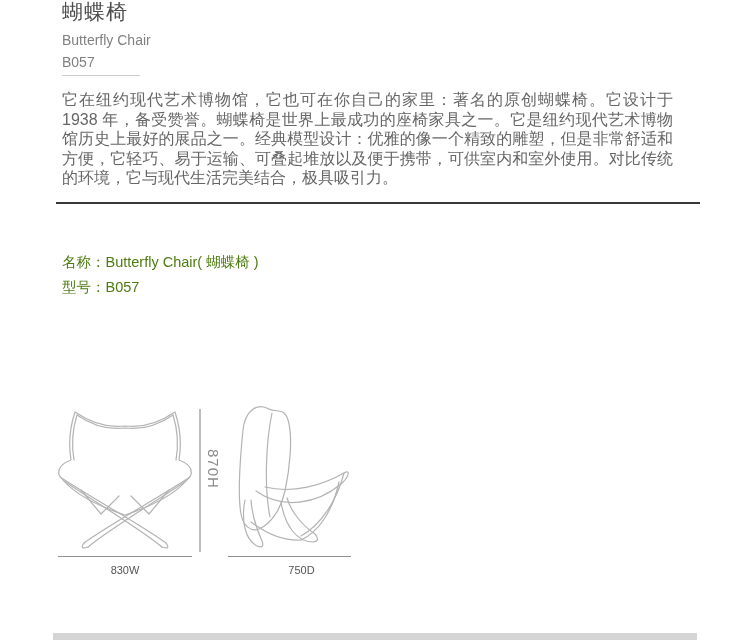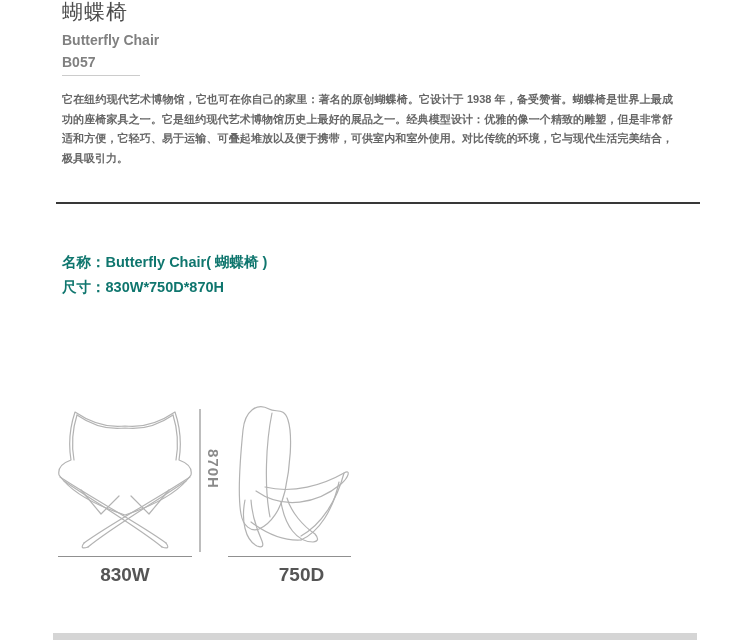--- a/index.html
+++ b/index.html
@@ -3,21 +3,21 @@
 <meta charset="utf-8">
 <style>
   * { margin: 0; padding: 0; box-sizing: border-box; }
   html, body { background: #ffffff; }
   body {
     width: 750px; height: 640px;
     font-family: "Liberation Sans", "DejaVu Sans", sans-serif;
     position: relative;
     overflow: hidden;
   }
-  .abs { position: absolute; font-weight: bold; }
+  .abs { position: absolute; }
 
   .page-title {
     left: 62px; top: -2px;
     font-size: 21px; font-weight: 500; color: #4d4d4d;
     letter-spacing: 1px;
   }
   .subtitle-en {
     left: 62px; top: 32px;
     font-size: 14px; color: #808080;
   }
@@ -25,32 +25,32 @@
     left: 62px; top: 54px;
     font-size: 14px; color: #808080;
   }
   .title-divider {
     left: 62px; top: 75px; width: 78px; height: 1px;
     background: #cccccc;
   }
 
   .description {
     left: 62px; top: 90px; width: 611px;
-    font-size: 11px; line-height: 19.5px; color: #666666;
+    font-size: 16px; line-height: 19.5px; color: #666666;
     text-align: justify;
   }
 
   .dark-separator {
     left: 56px; top: 202px; width: 644px; height: 2px;
     background: #383838;
   }
 
   .specs {
     left: 62px; top: 250px;
-    font-size: 14.5px; color: #0f766e;
+    font-size: 14.5px; color: #4d7c0f;
   }
   .spec-row { line-height: 24.7px; white-space: nowrap; }
 
   .diagram-svg { position: absolute; }
   .front-view { left: 55px; top: 402px; }
   .side-view  { left: 225px; top: 402px; }
 
   .height-line {
     left: 199px; top: 409px; width: 2px; height: 143px;
     background: #bdbdbd;
@@ -60,21 +60,21 @@
     writing-mode: vertical-rl;
     font-size: 15px; color: #8a8a8a; letter-spacing: 1px;
   }
 
   .dim-underline { height: 1px; background: #909090; }
   .underline-front { left: 58px; top: 556px; width: 134px; }
   .underline-side  { left: 228px; top: 556px; width: 123px; }
 
   .dim-label {
     top: 564px; text-align: center;
-    font-size: 19px; color: #555555;
+    font-size: 11px; color: #555555;
   }
   .dim-label-front { left: 58px; width: 134px; }
   .dim-label-side  { left: 240px; width: 123px; }
 
   .bottom-bar {
     left: 53px; top: 633px; width: 644px; height: 7px;
     background: #d5d5d5;
   }
 
   svg path { fill: none; stroke: #b3b3b3; stroke-width: 1.2; stroke-linecap: round; stroke-linejoin: round; }
@@ -86,21 +86,21 @@
 <div class="abs subtitle-en">Butterfly Chair</div>
 <div class="abs model-no">B057</div>
 <div class="abs title-divider"></div>
 
 <div class="abs description">它在纽约现代艺术博物馆，它也可在你自己的家里：著名的原创蝴蝶椅。它设计于 1938 年，备受赞誉。蝴蝶椅是世界上最成功的座椅家具之一。它是纽约现代艺术博物馆历史上最好的展品之一。经典模型设计：优雅的像一个精致的雕塑，但是非常舒适和方便，它轻巧、易于运输、可叠起堆放以及便于携带，可供室内和室外使用。对比传统的环境，它与现代生活完美结合，极具吸引力。</div>
 
 <div class="abs dark-separator"></div>
 
 <div class="abs specs">
   <div class="spec-row"><span>名称</span><span>：</span><span>Butterfly Chair( 蝴蝶椅 )</span></div>
-  <div class="spec-row"><span>尺寸</span><span>：</span><span>830W*750D*870H</span></div>
+  <div class="spec-row"><span>型号</span><span>：</span><span>B057</span></div>
 </div>
 
 <svg class="diagram-svg front-view" width="140" height="156" viewBox="0 0 140 156">
 
   <path d="M20,10 Q45,27 70,24 Q95,27 120,10 Q128,34 124,58 Q138,63 136,73 Q119,97 70,113 Q21,97 4,73 Q2,63 16,58 Q12,34 20,10 Z"></path>
 
   <path d="M22,13 Q45,29 70,26 Q95,29 118,13"></path>
   <path d="M118,13 Q125,35 121,58"></path>
   <path d="M22,13 Q15,35 19,58"></path>
 

